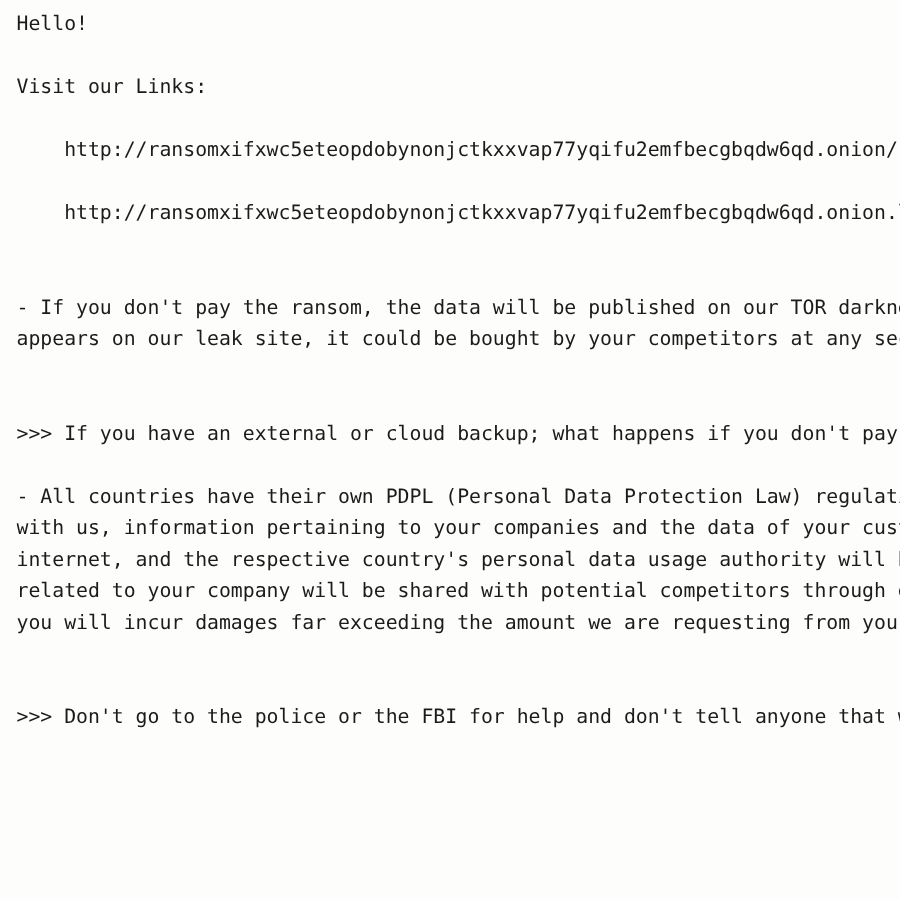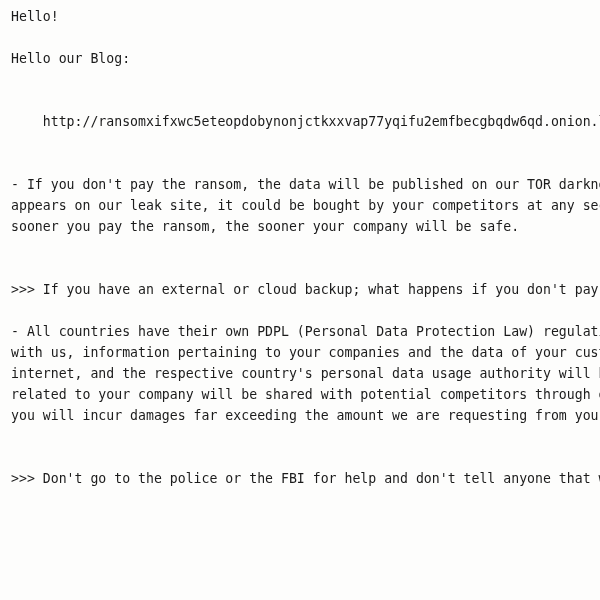--- a/index.html
+++ b/index.html
@@ -39,29 +39,29 @@
   .line.blank {
     height: 21px;
   }
 </style>
 </head>
 <body>
 
 <div id="note" style="color: rgb(27, 27, 27); background: rgb(253, 253, 252);">
     <div class="line">Hello!</div>
     <div class="line blank"></div>
-    <div class="line">Hello our Blog:</div>
+    <div class="line">Visit our Links:</div>
     <div class="line blank"></div>
+    <div class="line">    http://ransomxifxwc5eteopdobynonjctkxxvap77yqifu2emfbecgbqdw6qd.onion/</div>
     <div class="line blank"></div>
     <div class="line">    http://ransomxifxwc5eteopdobynonjctkxxvap77yqifu2emfbecgbqdw6qd.onion.ly/</div>
     <div class="line blank"></div>
     <div class="line blank"></div>
     <div class="line">- If you don't pay the ransom, the data will be published on our TOR darknet sites. Keep in mind that once your data</div>
     <div class="line">appears on our leak site, it could be bought by your competitors at any second, so don't hesitate for a long time. The</div>
-    <div class="line">sooner you pay the ransom, the sooner your company will be safe.</div>
     <div class="line blank"></div>
     <div class="line blank"></div>
     <div class="line">&gt;&gt;&gt; If you have an external or cloud backup; what happens if you don't pay?</div>
     <div class="line blank"></div>
     <div class="line">- All countries have their own PDPL (Personal Data Protection Law) regulations. If you do not want to cooperate</div>
     <div class="line">with us, information pertaining to your companies and the data of your customers will be published on the</div>
     <div class="line">internet, and the respective country's personal data usage authority will be notified. In addition, all data</div>
     <div class="line">related to your company will be shared with potential competitors through e-mail and social media. As a result,</div>
     <div class="line">you will incur damages far exceeding the amount we are requesting from you.</div>
     <div class="line blank"></div>

